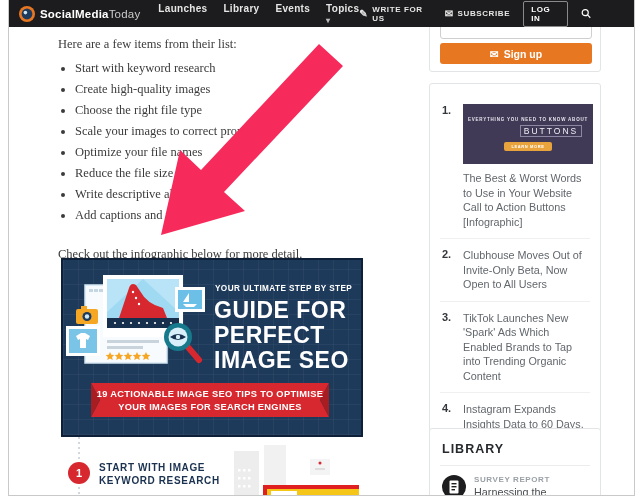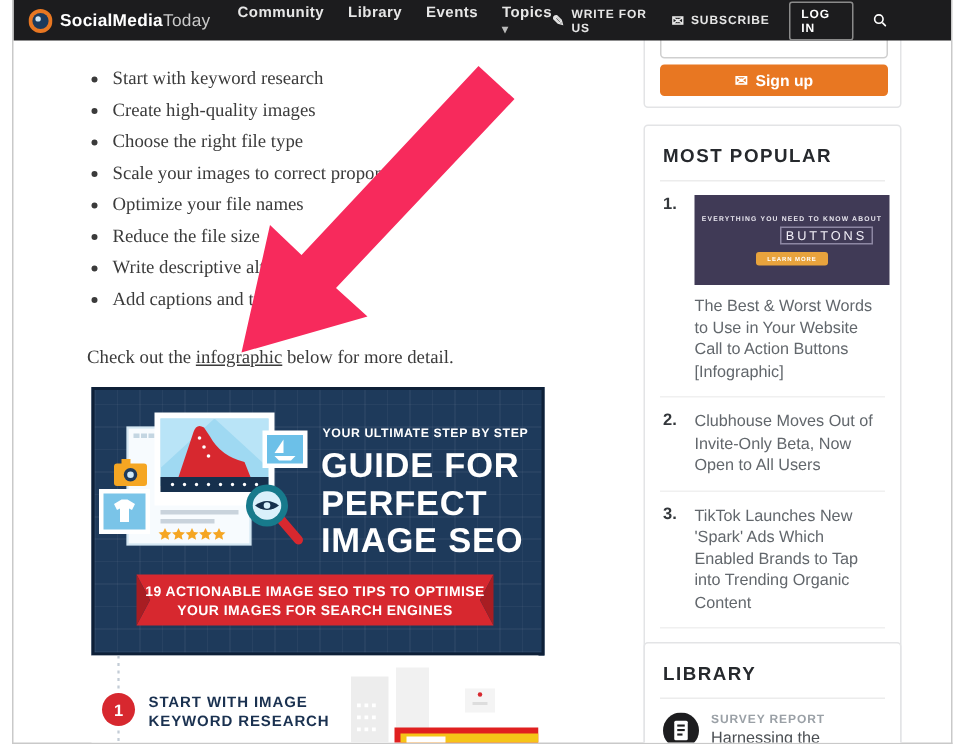--- a/index.html
+++ b/index.html
@@ -86,21 +86,21 @@
     <div class="navbar">
       <div class="brand">
         <svg width="16" height="16" viewBox="0 0 16 16">
           <circle cx="8" cy="8" r="8" fill="#e87722"></circle>
           <circle cx="8" cy="8" r="5.4" fill="#1d3a5c"></circle>
           <circle cx="6.4" cy="6.6" r="1.8" fill="#cfe6f5"></circle>
         </svg>
         <span class="brand-text"><b>SocialMedia</b><span class="light">Today</span></span>
       </div>
       <div class="nav-menu">
-        <span class="nav-item">Community</span>
+        <span class="nav-item">Launches</span>
         <span class="nav-item">Library</span>
         <span class="nav-item">Events</span>
         <span class="nav-item"><span>Topics</span> <span class="chev">▾</span></span>
       </div>
       <div class="nav-right">
         <span class="nav-action">
             <span class="glyph">✎</span>
             <span>WRITE FOR US</span>
           </span>
         <span class="nav-action">
@@ -109,20 +109,21 @@
           </span>
         <span class="login-btn">LOG IN</span>
         <svg width="11" height="11" viewBox="0 0 12 12">
           <circle cx="5" cy="5" r="3.6" fill="none" stroke="#fff" stroke-width="1.4"></circle>
           <line x1="8" y1="8" x2="11" y2="11" stroke="#fff" stroke-width="1.4"></line>
         </svg>
       </div>
     </div>
 
     <div class="article">
+      <p>Here are a few items from their list:</p>
       <ul>
         <li>Start with keyword research</li>
         <li>Create high-quality images</li>
         <li>Choose the right file type</li>
         <li>Scale your images to correct proportions</li>
         <li>Optimize your file names</li>
         <li>Reduce the file size</li>
         <li>Write descriptive alt text</li>
         <li>Add captions and titles</li>
       </ul>
@@ -235,21 +236,20 @@
 
     <div class="sidebar-card signup-card">
       <input class="email-input" type="text" style="">
       <button class="signup-btn">
           <span>✉</span>
           <span>Sign up</span>
         </button>
     </div>
 
     <div class="sidebar-card mp-card">
-      <div class="card-title">MOST POPULAR</div>
       <div class="mp-item">
         <span class="mp-num">1.</span>
         <div>
           <div class="cta-img">
             <span class="cta-kicker">EVERYTHING YOU NEED TO KNOW ABOUT</span>
             <span class="cta-line2">BUTTONS</span>
             <span class="cta-btn">LEARN MORE</span>
           </div>
           <div class="mp-text mp-caption">The Best &amp; Worst Words to Use in Your Website Call to Action Buttons [Infographic]</div>
         </div>

